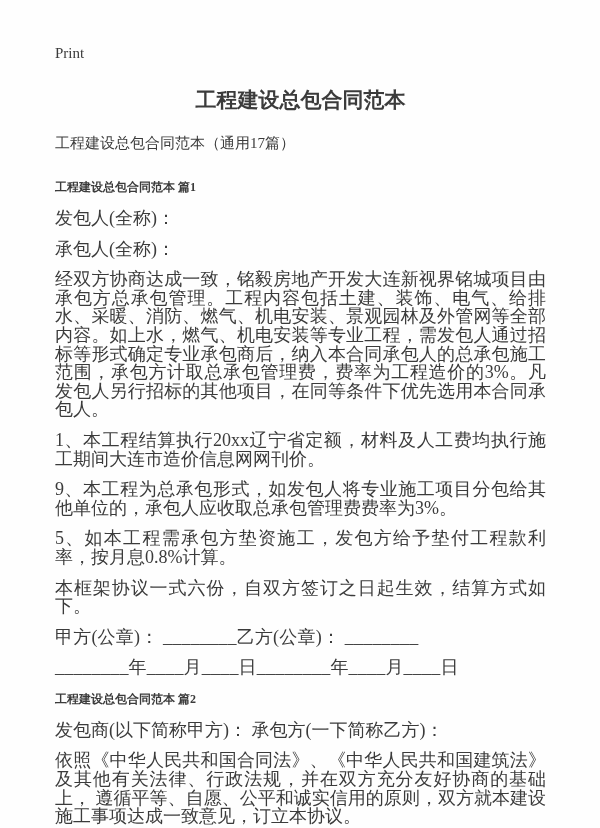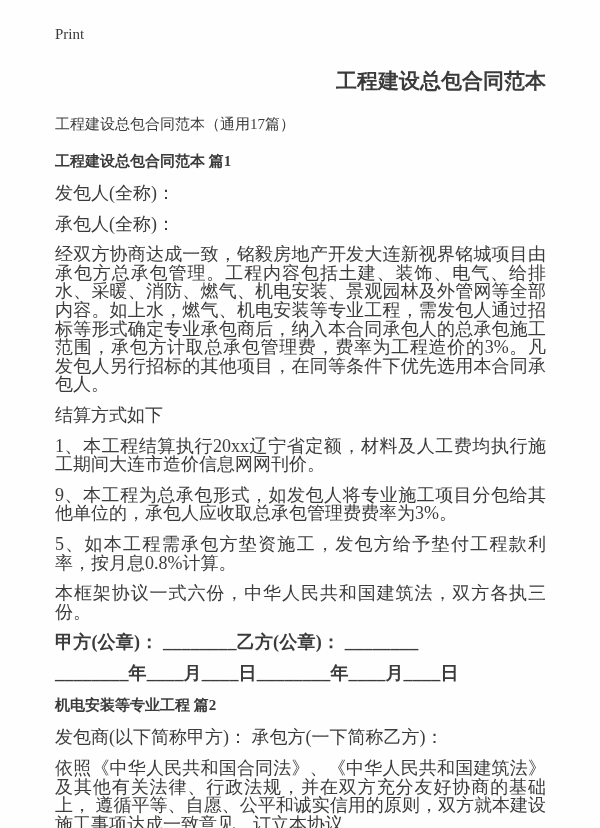--- a/index.html
+++ b/index.html
@@ -8,55 +8,54 @@
     height: 828px;
     background: #fefefe;
     font-family: "Liberation Serif", "DejaVu Serif", serif;
     color: #3b3b3b;
     overflow: hidden;
   }
   .page {
     width: 600px;
     height: 828px;
     background: #fefefe;
-    padding: 25px 54px 0 55px;
+    padding: 44px 54px 0 55px;
     overflow: hidden;
   }
   .print-label {
     display: inline-block;
     font-size: 15px;
     color: #3b3b3b;
     cursor: pointer;
     margin-bottom: 12px;
   }
   .doc-title {
     font-size: 21px;
     font-weight: bold;
-    text-align: right;
+    text-align: center;
     margin: 12px 0 20px 0;
   }
   .subtitle {
     font-size: 15px;
-    margin-bottom: 18px;
+    margin-bottom: 26px;
   }
   .section-heading {
-    font-size: 15px;
+    font-size: 12px;
     font-weight: bold;
     margin: 14px 0 13px 0;
   }
   .para {
     font-size: 18px;
     line-height: 18.6px;
     margin-bottom: 12px;
     text-align: justify;
     word-break: break-all;
   }
   .sig {
     letter-spacing: 0.2px;
-    font-weight: bold;
   }
 </style>
 </head>
 <body>
 
 <div class="page">
 
   <span class="print-label">Print</span>
 
   <h1 class="doc-title">工程建设总包合同范本</h1>
@@ -65,37 +64,36 @@
 
   <div>
     <h2 class="section-heading">工程建设总包合同范本 篇1</h2>
 
     <p class="para">发包人(全称)：</p>
 
     <p class="para">承包人(全称)：</p>
 
     <p class="para">经双方协商达成一致，铭毅房地产开发大连新视界铭城项目由承包方总承包管理。工程内容包括土建、装饰、电气、给排水、采暖、消防、燃气、机电安装、景观园林及外管网等全部内容。如上水，燃气、机电安装等专业工程，需发包人通过招标等形式确定专业承包商后，纳入本合同承包人的总承包施工范围，承包方计取总承包管理费，费率为工程造价的3%。凡发包人另行招标的其他项目，在同等条件下优先选用本合同承包人。</p>
 
-    <p class="para">结算方式如下</p>
 
     <p class="para">1、本工程结算执行20xx辽宁省定额，材料及人工费均执行施工期间大连市造价信息网网刊价。</p>
 
     <p class="para">9、本工程为总承包形式，如发包人将专业施工项目分包给其他单位的，承包人应收取总承包管理费费率为3%。</p>
 
     <p class="para">5、如本工程需承包方垫资施工，发包方给予垫付工程款利率，按月息0.8%计算。</p>
 
-    <p class="para">本框架协议一式六份，中华人民共和国建筑法，双方各执三份。</p>
+    <p class="para">本框架协议一式六份，自双方签订之日起生效，结算方式如下。</p>
 
     <p class="para sig">甲方(公章)： ________乙方(公章)： ________</p>
 
 
     <p class="para sig">________年____月____日________年____月____日</p>
   </div>
 
   <div>
-    <h2 class="section-heading">机电安装等专业工程 篇2</h2>
+    <h2 class="section-heading">工程建设总包合同范本 篇2</h2>
 
     <p class="para">发包商(以下简称甲方)： 承包方(一下简称乙方)：</p>
 
     <p class="para">依照《中华人民共和国合同法》、《中华人民共和国建筑法》及其他有关法律、行政法规，并在双方充分友好协商的基础上， 遵循平等、自愿、公平和诚实信用的原则，双方就本建设施工事项达成一致意见，订立本协议。</p>
   </div>
 
 </div>
 
 </body></html>

